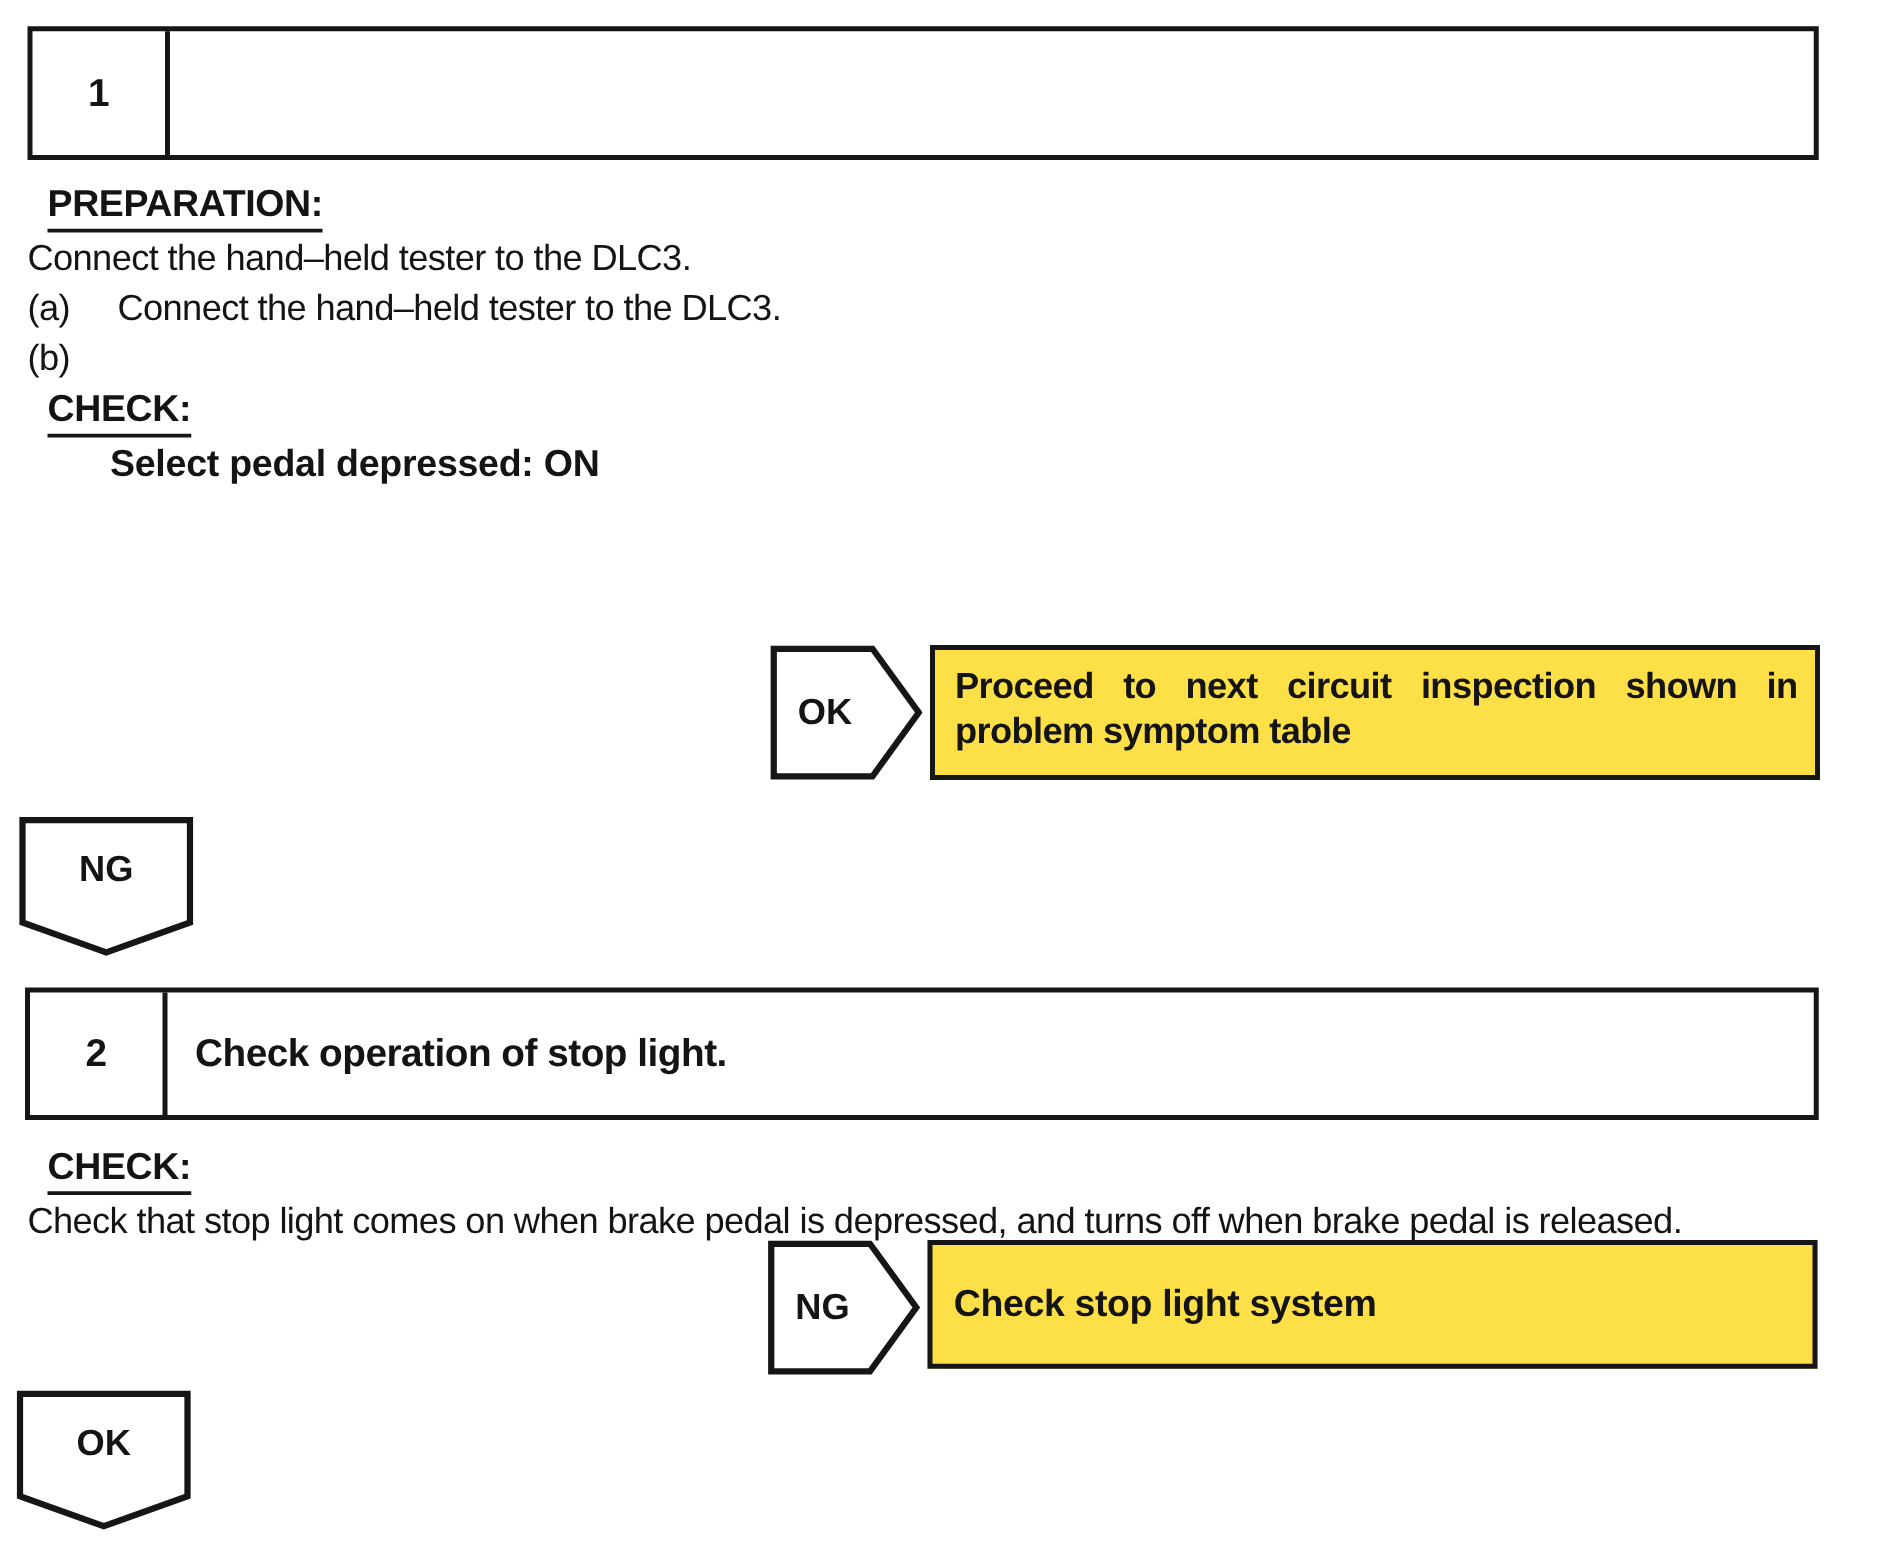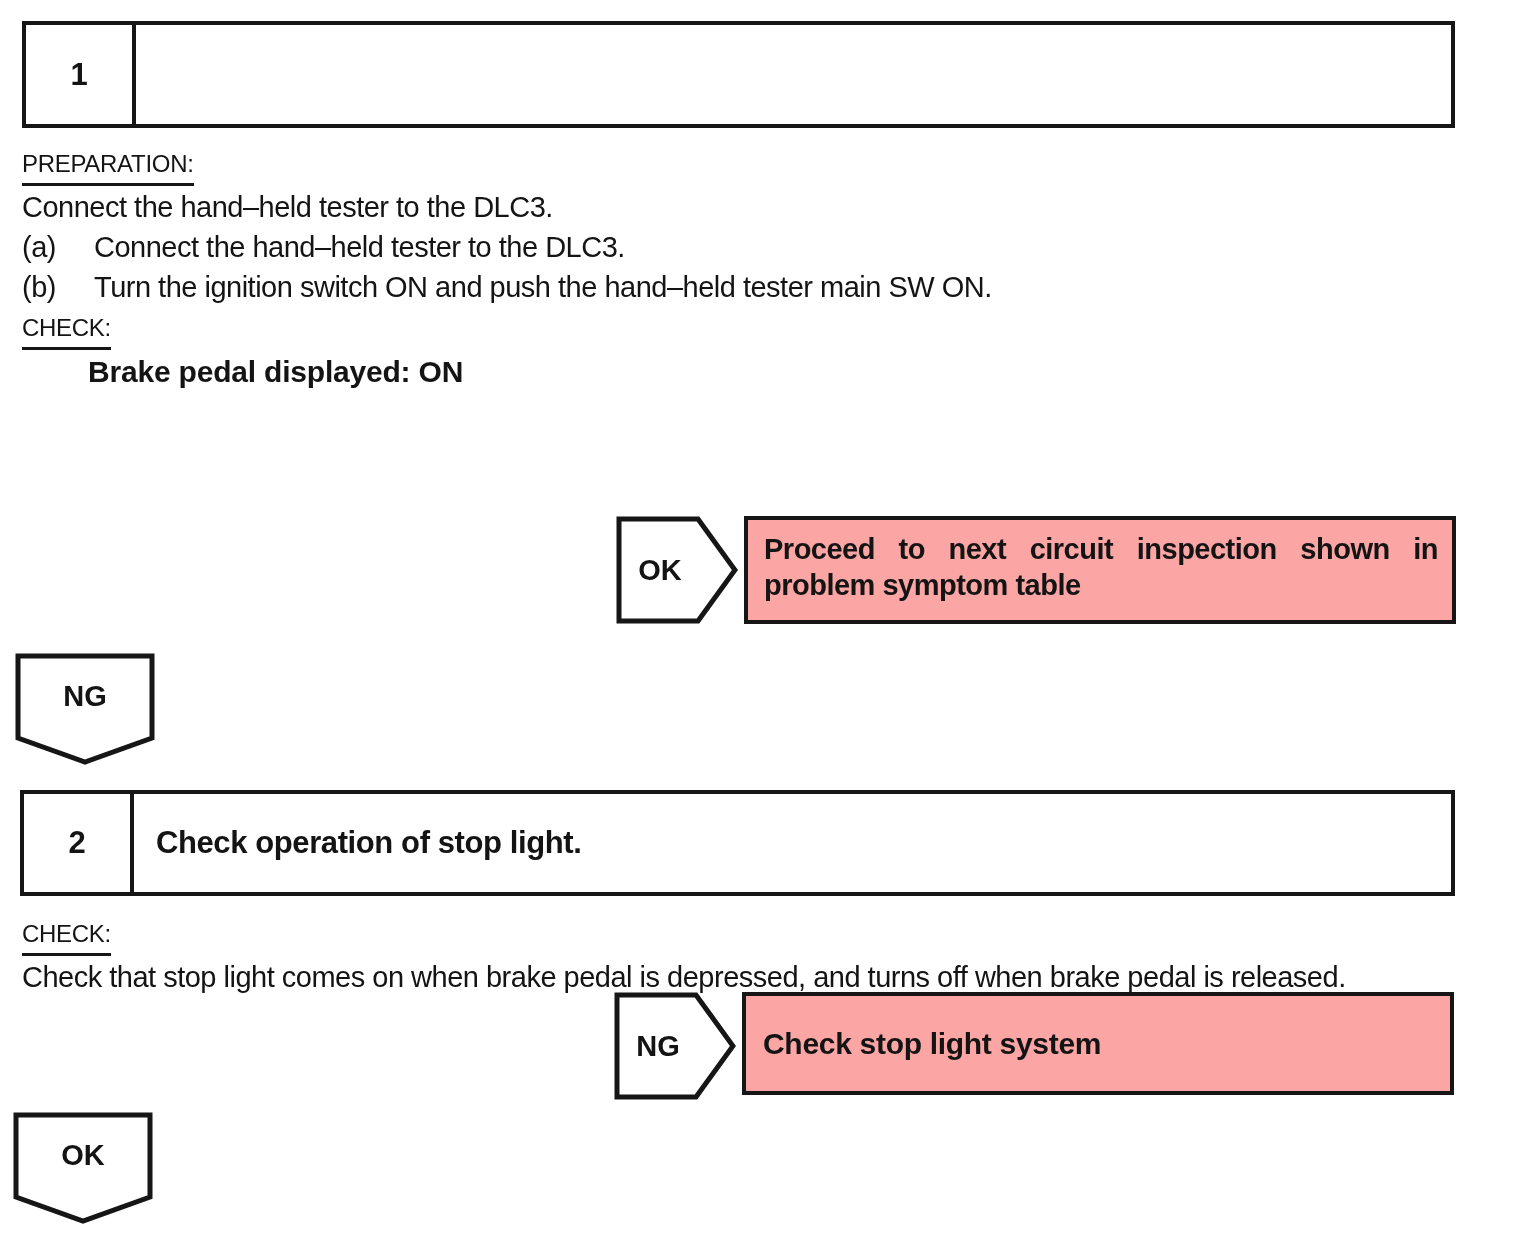--- a/index.html
+++ b/index.html
@@ -37,24 +37,24 @@
     align-items: center;
     padding-left: 22px;
     font-weight: bold;
     font-size: 31px;
     letter-spacing: -0.4px;
   }
 
   
   .textblock { position: absolute; left: 22px; width: 1478px; }
   .heading {
-    font-weight: normal;
-    font-size: 24px;
-    line-height: 33px;
-    margin: 0 0 5px 0;
+    font-weight: bold;
+    font-size: 30px;
+    line-height: 33px;
+    margin: 0 0 5px 16px;
     letter-spacing: -0.3px;
   }
   .heading .u {
     display: inline-block;
     border-bottom: 3px solid #161616;
     padding-bottom: 3px;
   }
   .para {
     font-size: 29px;
     line-height: 33px;
@@ -98,21 +98,21 @@
     position: absolute; left: 0; top: 0;
     width: 140px; height: 86px;
     display: flex; align-items: center; justify-content: center;
     font-weight: bold; font-size: 29px;
   }
 
   
   .action-box {
     position: absolute;
     border: 4px solid #161616;
-    background: #fca5a5;
+    background: #fde047;
     font-weight: bold;
     font-size: 29px;
     letter-spacing: -0.5px;
   }
   .action-box.two-line {
     padding: 11px 14px 0 16px;
     line-height: 36px;
     text-align: justify;
     text-justify: inter-word;
   }
@@ -137,26 +137,25 @@
     <div class="heading">
       <span class="u">PREPARATION:</span>
     </div>
     <div class="para">Connect the hand–held tester to the DLC3.</div>
     <div class="substep">
       <span class="lbl">(a)</span>
       <span>Connect the hand–held tester to the DLC3.</span>
     </div>
     <div class="substep">
       <span class="lbl">(b)</span>
-      <span>Turn the ignition switch ON and push the hand–held tester main SW ON.</span>
     </div>
     <div class="heading">
       <span class="u">CHECK:</span>
     </div>
-    <div class="bold-line">Brake pedal displayed: ON</div>
+    <div class="bold-line">Select pedal depressed: ON</div>
   </div>
 
   <div class="arrow-right" style="left:616px; top:516px;">
     <svg width="122" height="108" viewBox="0 0 122 108">
       <polygon points="3,3 82,3 119,54 82,105 3,105" fill="#ffffff" stroke="#161616" stroke-width="5"></polygon>
     </svg>
     <span class="badge">OK</span>
   </div>
   <div class="action-box two-line" style="left:744px; top:516px; width:712px; height:108px;">
     <span>Proceed to next circuit inspection shown in problem symptom table</span>

